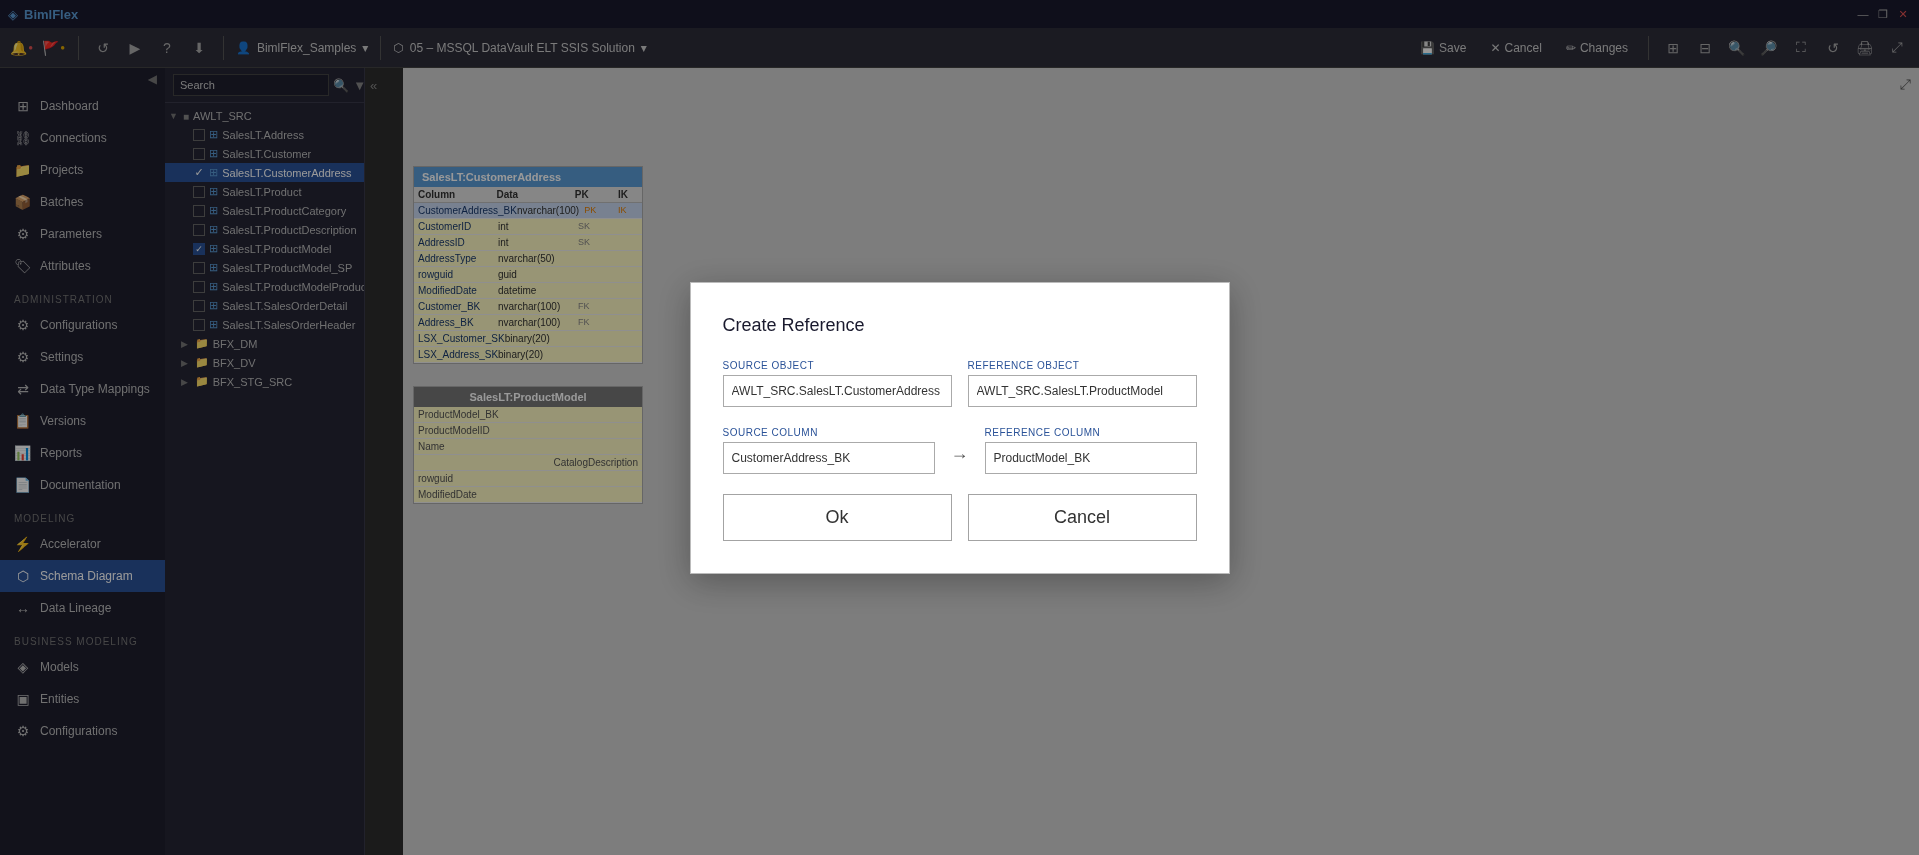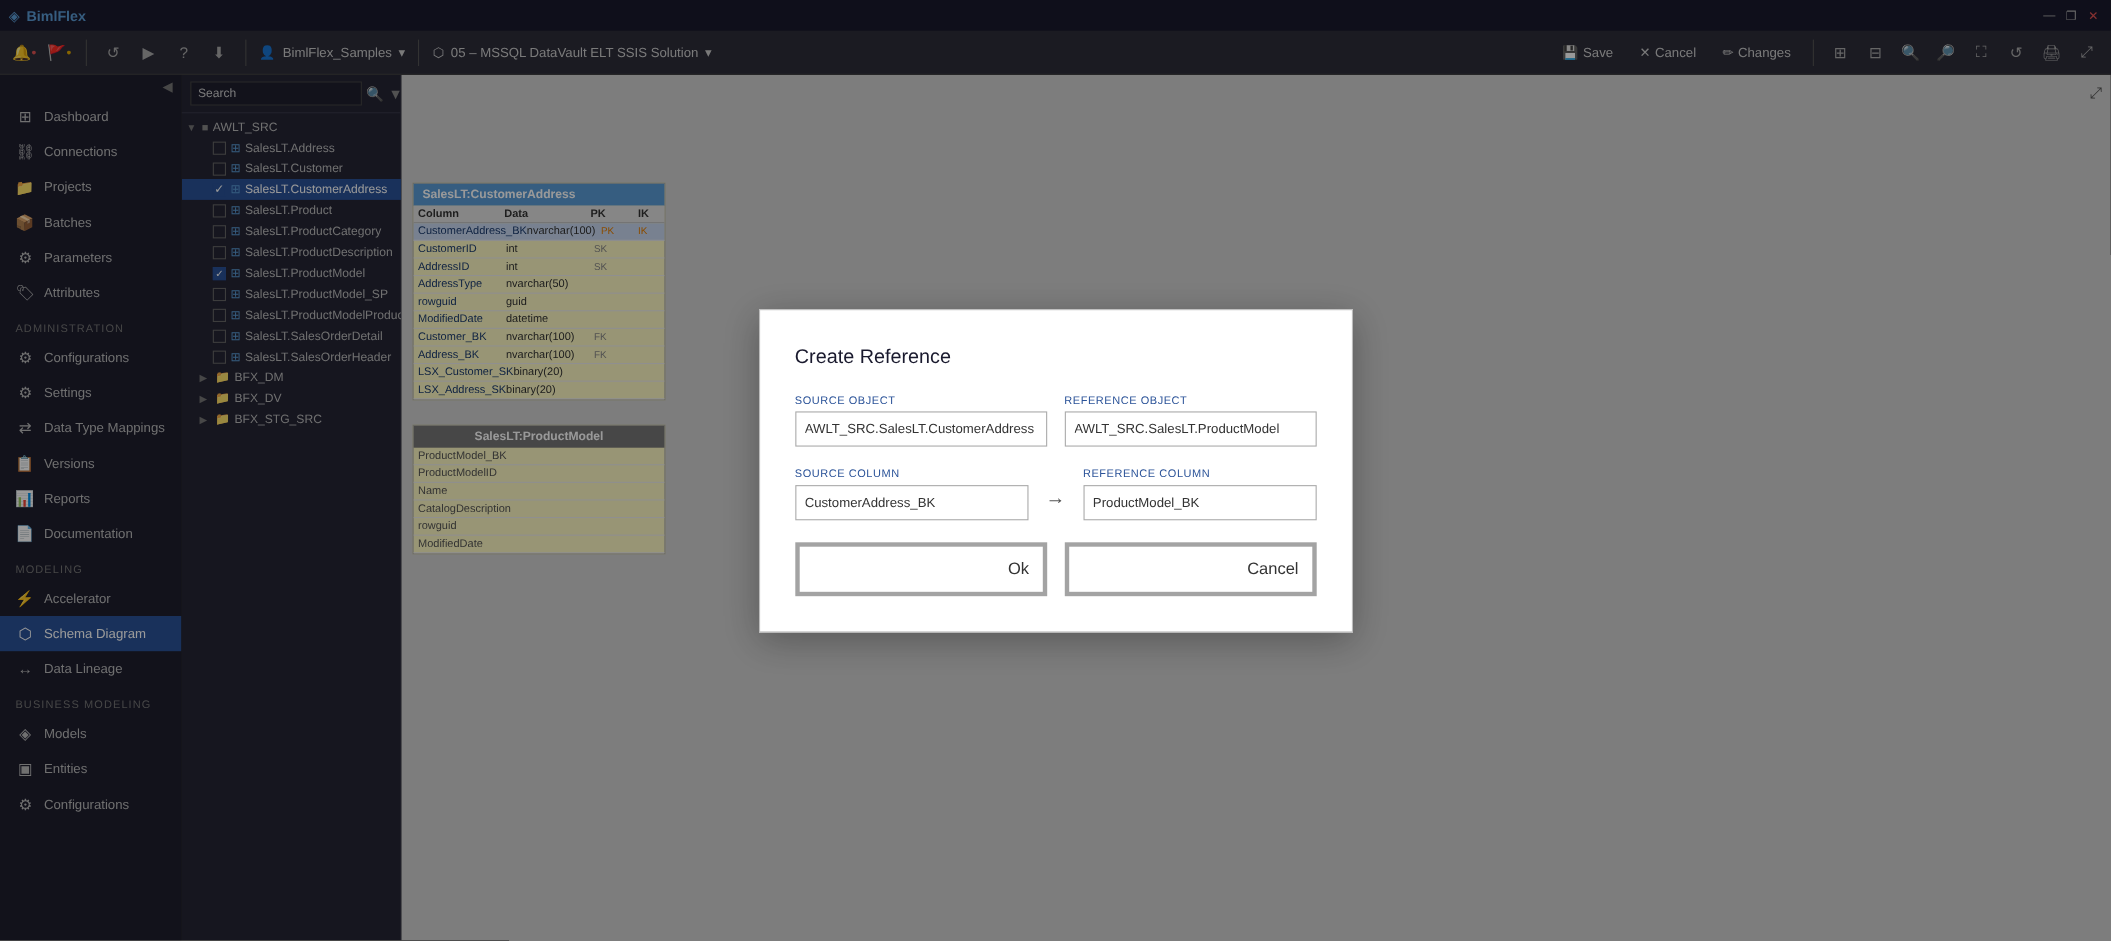--- a/index.html
+++ b/index.html
@@ -59,21 +59,21 @@
       padding: 8px 14px;
       cursor: pointer;
       color: #bbb;
       font-size: 12px;
     }
     .sidebar-item.active { background: #2a5298; color: #fff; }
     .sidebar-item-icon { font-size: 14px; width: 18px; text-align: center; flex-shrink: 0; }
     .sidebar-collapse-btn { display: flex; justify-content: flex-end; padding: 4px 8px; cursor: pointer; color: #777; }
 
     
-    .content-area { display: flex; flex: 1; overflow: hidden; position: relative; }
+    .content-area { display: flex; flex: 1; overflow: hidden; position: relative; gap: 38px; }
 
     
     .file-tree-panel {
       width: 200px;
       background: #252535;
       border-right: 1px solid #3a3a4a;
       display: flex;
       flex-direction: column;
       flex-shrink: 0;
     }
@@ -181,26 +181,26 @@
       padding: 8px;
       font-size: 12px;
       color: #333;
       background: white;
     }
     .modal-arrow { display: flex; align-items: flex-end; padding-bottom: 10px; color: #555; font-size: 18px; }
     .modal-buttons { display: flex; gap: 16px; margin-top: 16px; }
     .modal-btn {
       flex: 1;
       padding: 12px;
-      border: 4px solid #a3a3a3;
+      border: 1px solid #a3a3a3;
       background: white;
       cursor: pointer;
-      font-size: 15px;
+      font-size: 18px;
       color: #333;
-      text-align: right;
+      text-align: center;
     }
   </style>
 </head>
 <body>
 
 <div class="title-bar">
   <div class="title-bar-left">
     <span style="color:#5b9bd5; font-size:13px;">◈</span>
     <span class="title-bar-brand">BimlFlex</span>
   </div>
@@ -531,21 +531,21 @@
         <div class="schema-row">
           <span class="schema-col-name" style="color:#555;">ProductModel_BK</span>
         </div>
         <div class="schema-row">
           <span class="schema-col-name" style="color:#555;">ProductModelID</span>
         </div>
         <div class="schema-row">
           <span class="schema-col-name" style="color:#555;">Name</span>
         </div>
         <div class="schema-row">
-          <span class="schema-col-name" style="color:#555;">CatalogDescription</span>
+          <span class="schema-col-name" style="color:#555;text-align:right;">CatalogDescription</span>
         </div>
         <div class="schema-row">
           <span class="schema-col-name" style="color:#555;">rowguid</span>
         </div>
         <div class="schema-row">
           <span class="schema-col-name" style="color:#555;">ModifiedDate</span>
         </div>
       </div>
 
       <div style="position:absolute; top:8px; right:8px; color:#555; font-size:14px; cursor:pointer;">⤢</div>

